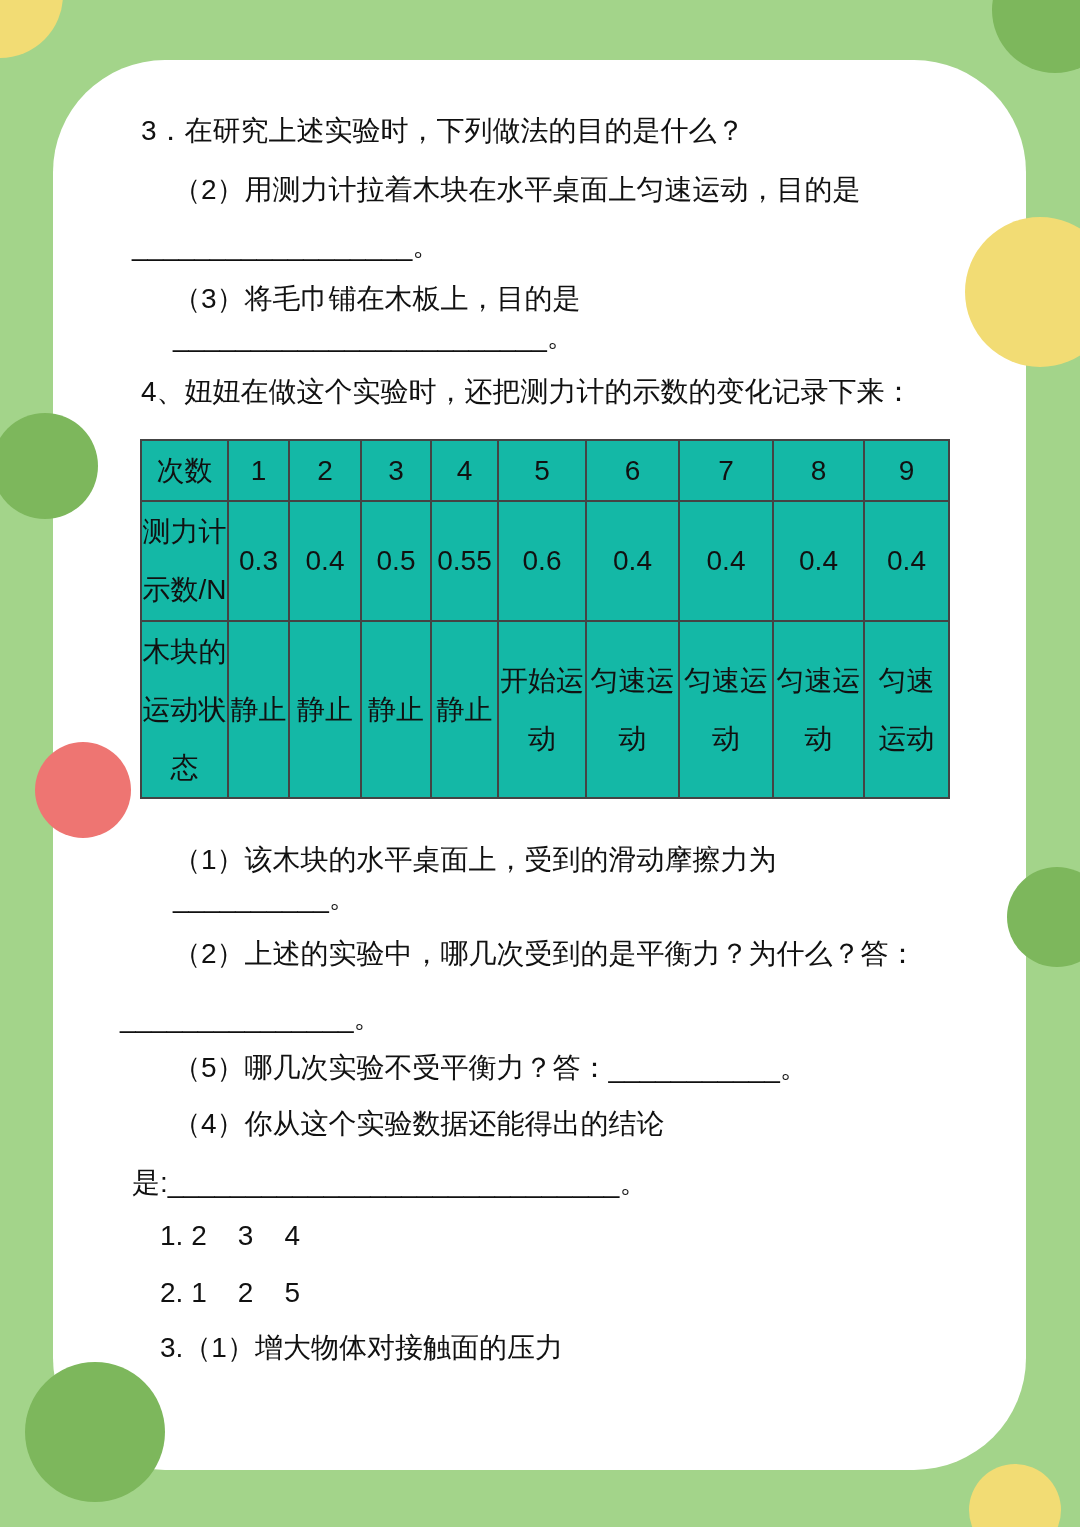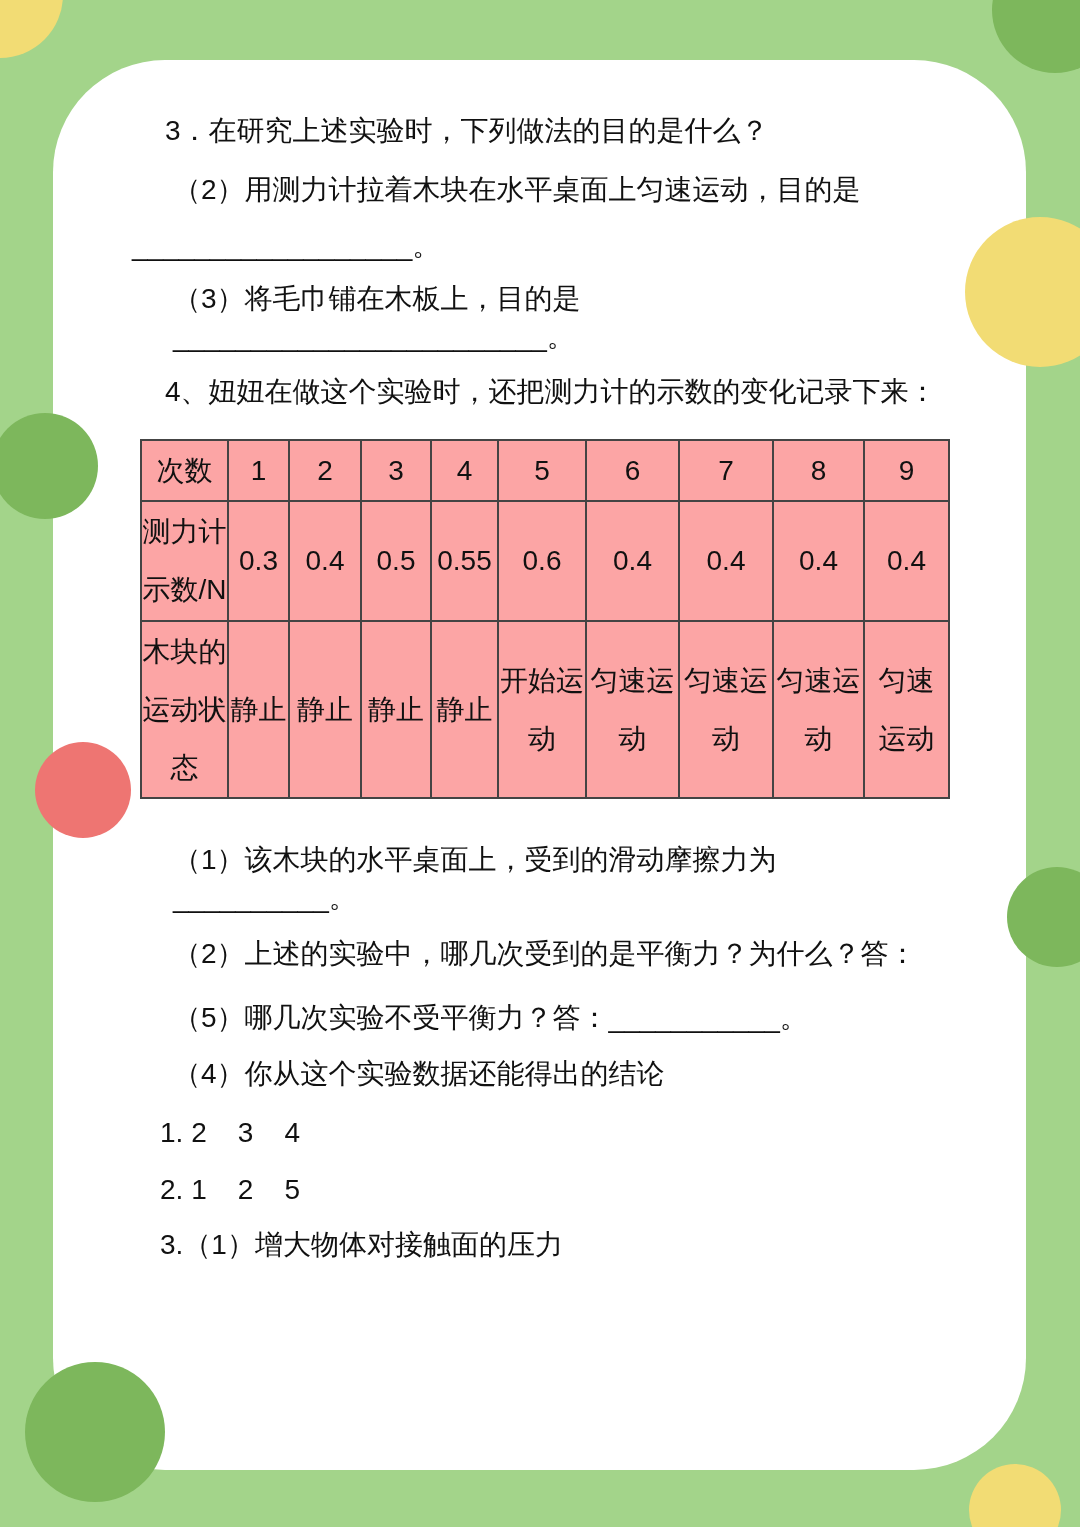--- a/index.html
+++ b/index.html
@@ -33,21 +33,21 @@
   .circle-rg { left: 1007px; top: 867px;   width: 100px; height: 100px; }
   .circle-bl { left: 25px;   top: 1362px;  width: 140px; height: 140px; }
   .circle-by { left: 969px;  top: 1464px;  width: 92px;  height: 92px;  }
 
   .p {
     font-size: 28px;
     line-height: 38px;
     margin: 0 0 20px 0;
     white-space: pre-wrap;
   }
-  .indent-num  { margin-left: 45px; }
+  .indent-num  { margin-left: 21px; }
   .indent-item { margin-left: 53px; }
   .ans         { margin-left: 40px; }
   .bold        { font-weight: bold; }
 
   .mb21 { margin-bottom: 21px; } .mb26 { margin-bottom: 26px; }
   .mb18 { margin-bottom: 18px; } .mb15 { margin-bottom: 15px; margin-left: 12px; }
   .mb17 { margin-bottom: 17px; } .mb28 { margin-bottom: 28px; }
   .mb12 { margin-bottom: 12px; } .mb19 { margin-bottom: 19px; }
   .mb0  { margin-bottom: 0; }
 
@@ -58,21 +58,21 @@
     margin: 0 0 42px 20px;
   }
   .data-table td {
     border: 2px solid #444444;
     text-align: center;
     vertical-align: middle;
     font-size: 28px;
     line-height: 58px;
     padding: 0;
     word-break: break-all;
-    background: #fca5a5;
+    background: #14b8a6;
   }
   .r1 td { height: 59px; }
   .r2 td { height: 118px; }
   .r3 td { height: 175px; }
 </style>
 </head>
 <body>
 
 <div class="card">
 
@@ -130,22 +130,24 @@
       <td>匀速运动</td>
       <td>匀速运动</td>
       <td>匀速运动</td>
       <td>匀速运动</td>
     </tr>
   </tbody>
     </table>
 
   <p class="p indent-item mb18">（1）该木块的水平桌面上，受到的滑动摩擦力为__________。</p>
   <p class="p indent-item mb26">（2）上述的实验中，哪几次受到的是平衡力？为什么？答：</p>
+  <p class="p mb12">_______________。</p>
   <p class="p indent-item mb18">（5）哪几次实验不受平衡力？答：___________。</p>
   <p class="p indent-item mb21">（4）你从这个实验数据还能得出的结论</p>
+  <p class="p mb15">是:_____________________________。</p>
 
   <p class="p ans mb19">1. 2    3    4</p>
   <p class="p ans mb17">2. 1    2    5</p>
   <p class="p ans mb0">3.（1）增大物体对接触面的压力</p>
 
 </div>
 
 <div class="circle c-yellow circle-tl"></div>
 <div class="circle c-green  circle-tr"></div>
 <div class="circle c-yellow circle-ry"></div>

